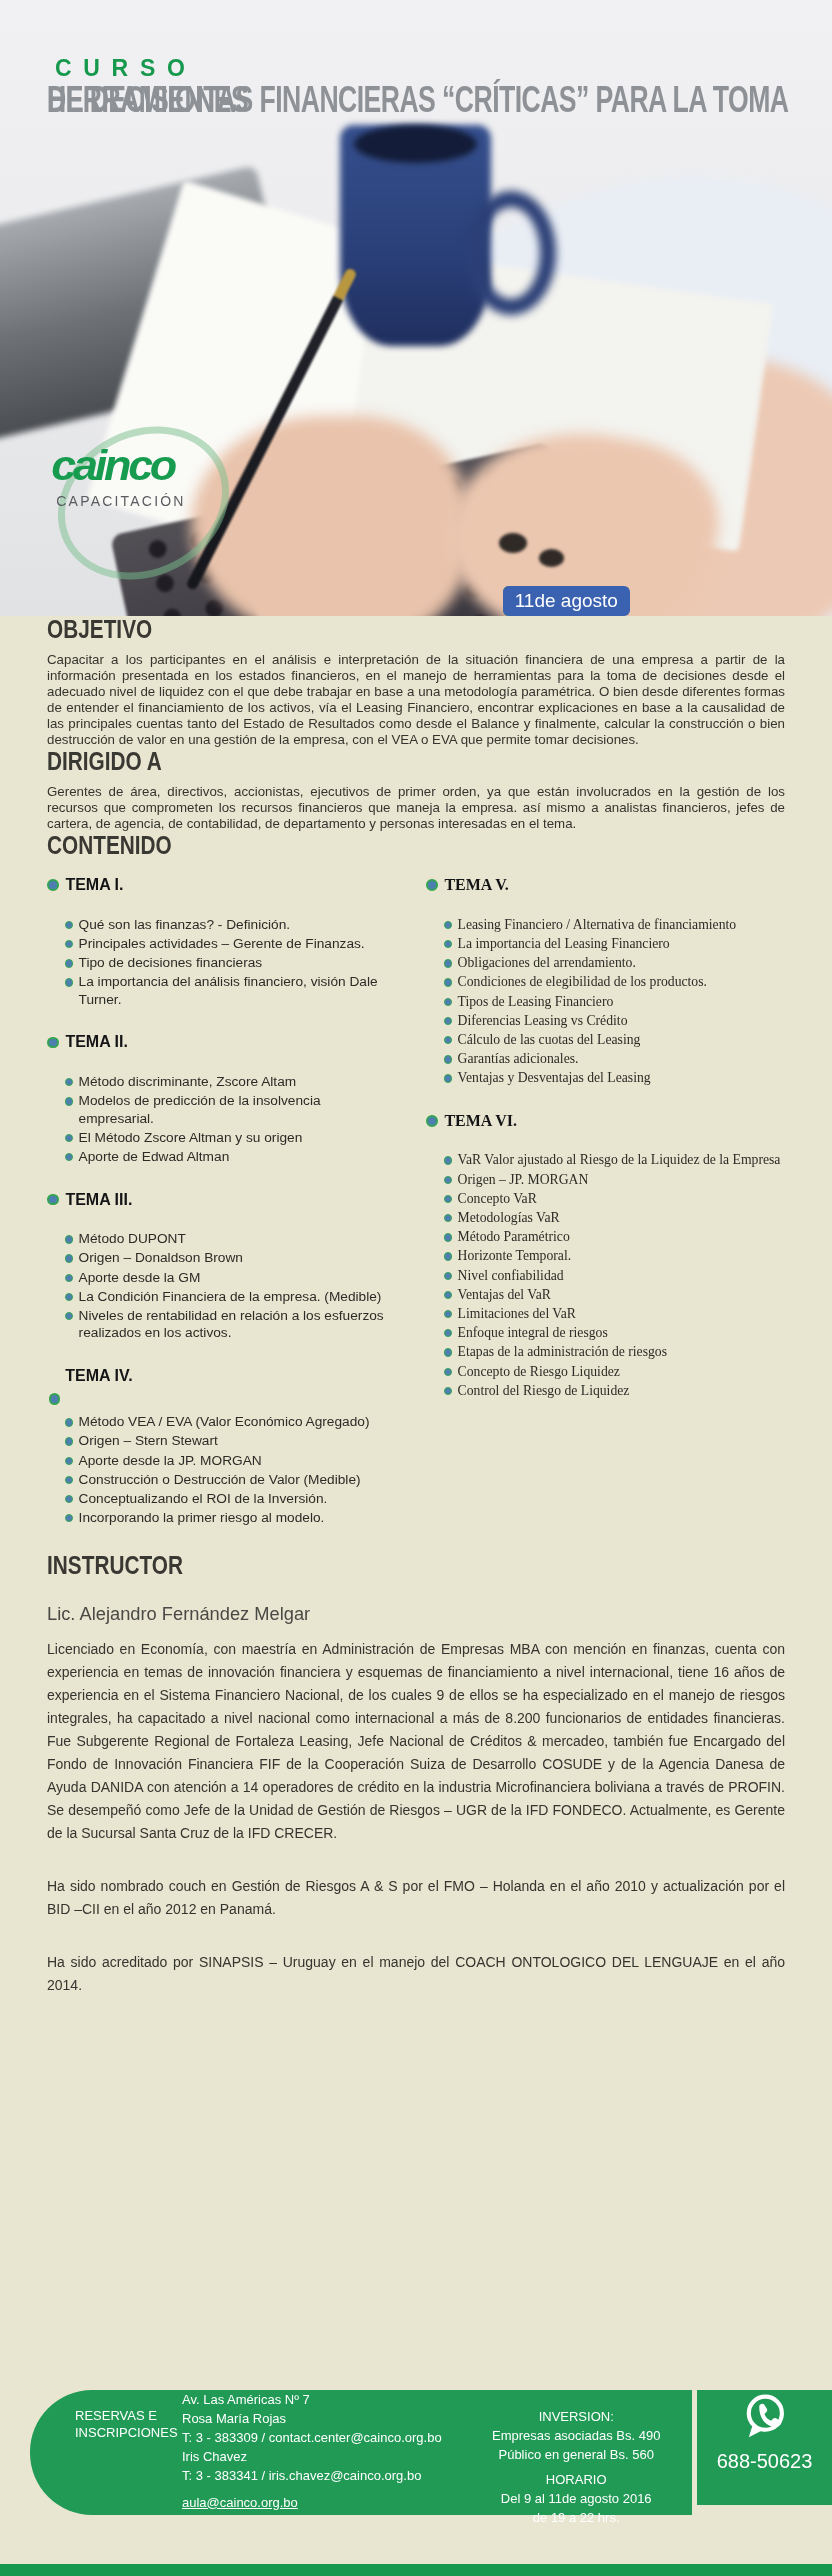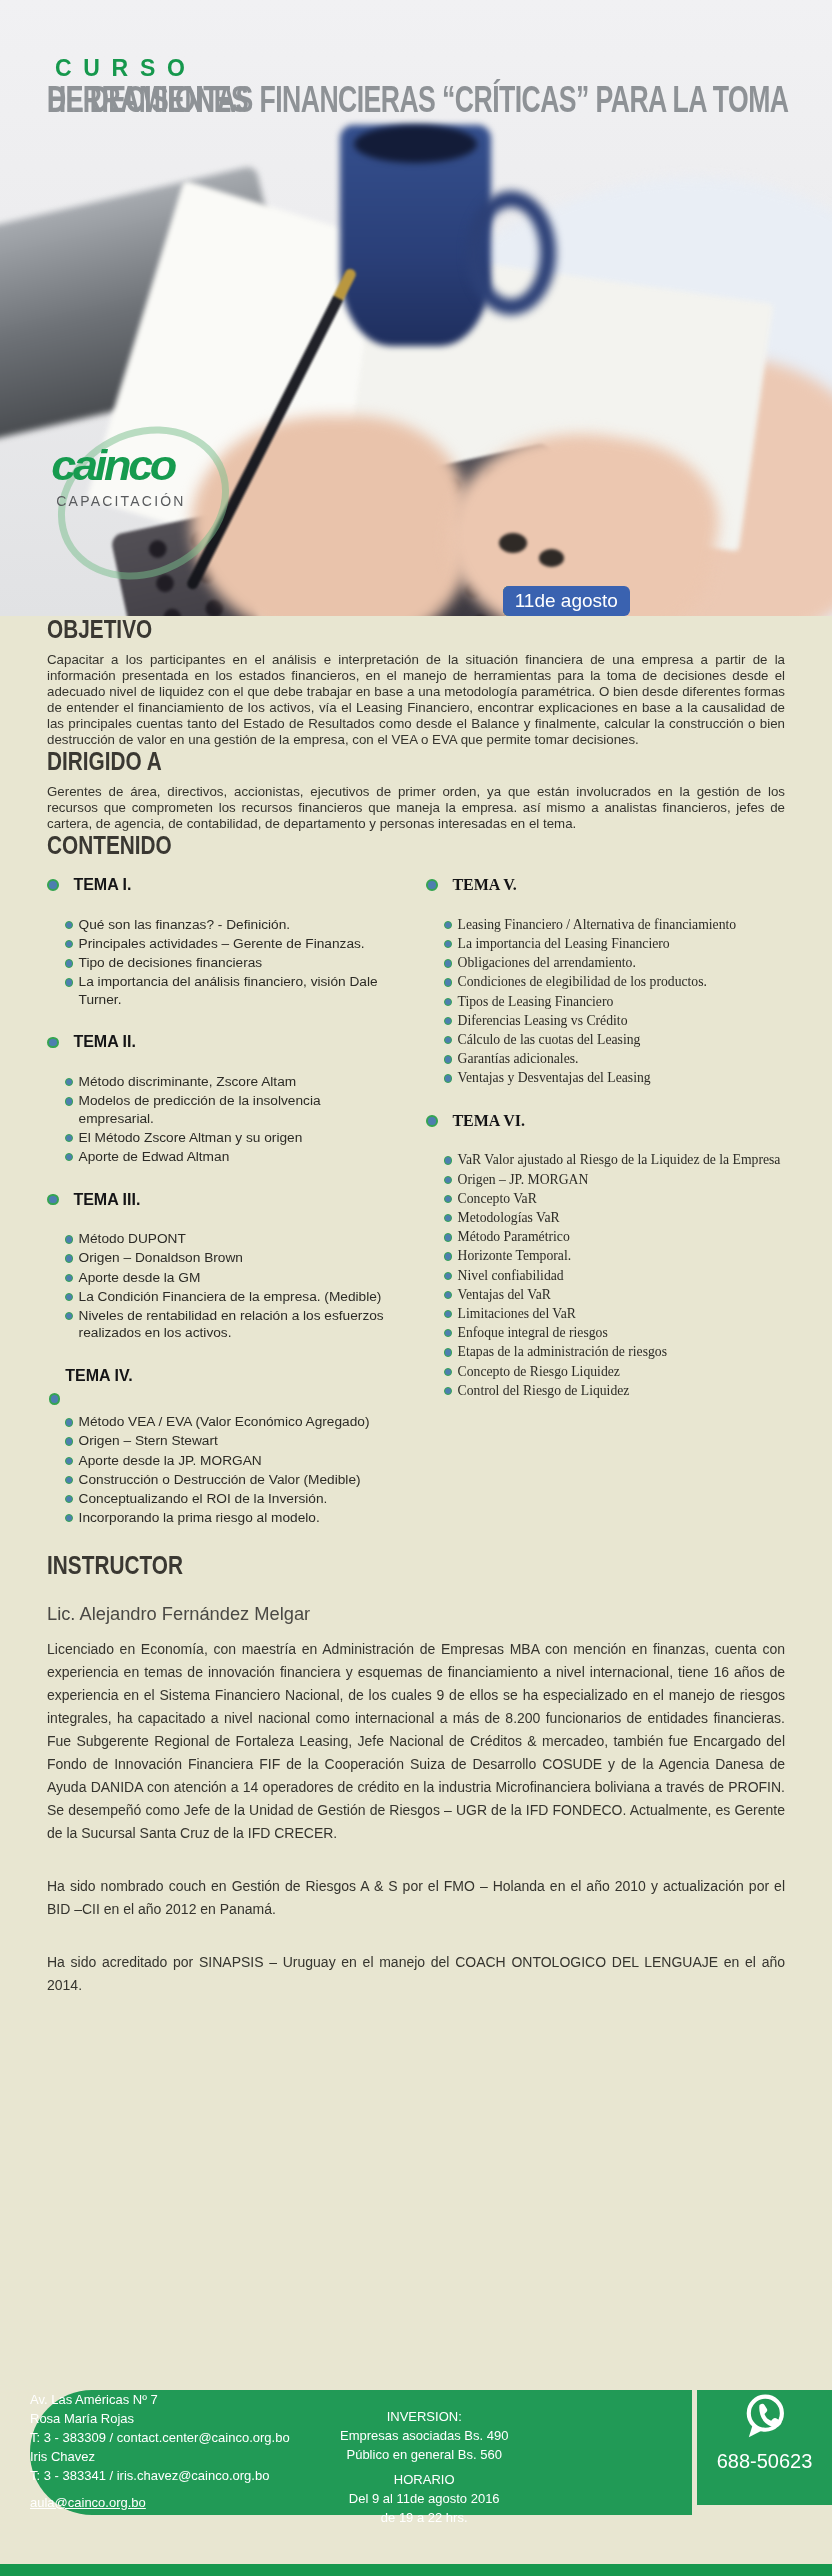--- a/index.html
+++ b/index.html
@@ -84,21 +84,21 @@
   .sec-dirigido { margin-top:68px; }
   .sec-contenido { margin-top:77px; }
   .sec-instructor { margin-top:70px; }
   p.body { margin:10px 0 0; font-size:13.3px; line-height:16px; color:#35342e;
            text-align:justify; }
 
   .cols { display:flex; margin-top:18.3px; }
   .col-l { width:350px; margin-right:29px; flex:none; }
   .col-r { width:359px; flex:none;font-family:Liberation Serif, serif; }
   .tema { margin-bottom:25px; }
-  .tema-head { display:flex; align-items:center; margin-bottom:21.6px;gap:8px; }
+  .tema-head { display:flex; align-items:center; margin-bottom:21.6px; }
   .tema-bullet { flex:none; width:11.7px; height:11.7px; border-radius:50%; background:#4d7eb0;
                  border:2.5px solid #35a452; box-sizing:border-box; margin-right:6.7px; }
   .tema-label { font-size:16px; font-weight:700; color:#141416; }
   .tema-head.nob { padding-left:18.3px; }
   .stray-bullet { width:11.7px; height:11.7px; border-radius:50%; background:#4d7eb0;
                   border:2.5px solid #35a452; box-sizing:border-box; margin:-13.3px 0 8.3px 1.7px; }
   .item { display:flex; padding-left:17.5px; margin-bottom:1.7px; }
   .item-bullet { flex:none; width:8.3px; height:8.3px; border-radius:50%; background:#4d7eb0;
                  border:1.7px solid #35a452; box-sizing:border-box; margin:5px 5.8px 0 0; }
   .item-text { font-size:13.7px; line-height:17.5px; color:#2c2b26; }
@@ -268,21 +268,21 @@
             <div class="item">
               <span class="item-bullet"></span>
               <span class="item-text">Construcción o Destrucción de Valor (Medible)</span>
             </div>
             <div class="item">
               <span class="item-bullet"></span>
               <span class="item-text">Conceptualizando el ROI de la Inversión.</span>
             </div>
             <div class="item">
               <span class="item-bullet"></span>
-              <span class="item-text">Incorporando la prima riesgo al modelo.</span>
+              <span class="item-text">Incorporando la primer riesgo al modelo.</span>
             </div>
           </div>
         </div>
         <div class="col-r">
           <div class="tema">
             <div class="tema-head">
               <span class="tema-bullet"></span>
               <span class="tema-label">TEMA V.</span>
             </div>
             <div class="item">
@@ -386,20 +386,24 @@
     <h2 class="sec sec-instructor">INSTRUCTOR</h2>
     <div class="instr-name">Lic. Alejandro Fernández Melgar</div>
     <div class="bio-wrap">
         <p class="bio">Licenciado en Economía, con maestría en Administración de Empresas MBA con mención en finanzas, cuenta con experiencia en temas de innovación financiera y esquemas de financiamiento a nivel internacional, tiene 16 años de experiencia en el Sistema Financiero Nacional, de los cuales 9 de ellos se ha especializado en el manejo de riesgos integrales, ha capacitado a nivel nacional como internacional a más de 8.200 funcionarios de entidades financieras. Fue Subgerente Regional de Fortaleza Leasing, Jefe Nacional de Créditos &amp; mercadeo, también fue Encargado del Fondo de Innovación Financiera FIF de la Cooperación Suiza de Desarrollo COSUDE y de la Agencia Danesa de Ayuda DANIDA con atención a 14 operadores de crédito en la industria Microfinanciera boliviana a través de PROFIN. Se desempeñó como Jefe de la Unidad de Gestión de Riesgos – UGR de la IFD FONDECO.  Actualmente, es Gerente de la Sucursal Santa Cruz de la IFD CRECER.</p>
         <p class="bio">Ha sido nombrado couch en Gestión de Riesgos A &amp; S  por el FMO – Holanda en el año 2010 y actualización por el BID –CII en el año 2012 en Panamá.</p>
         <p class="bio">Ha sido acreditado por SINAPSIS – Uruguay en el manejo del COACH ONTOLOGICO DEL LENGUAJE en el año 2014.</p>
       </div>
   </div>
 
   <div class="footer-main">
+    <div class="res-label">
+      <div>RESERVAS E</div>
+      <div>INSCRIPCIONES</div>
+    </div>
     <div class="contact-col"><div>Av. Las Américas Nº 7</div><div>Rosa María Rojas</div><div>T: 3 - 383309 / contact.center@cainco.org.bo</div><div>Iris Chavez</div><div>T: 3 - 383341 / iris.chavez@cainco.org.bo</div><div class="email-link">aula@cainco.org.bo</div></div>
     <div class="inv-col">
       <div class="inv-title">INVERSION:</div>
       <div>
           <div>Empresas asociadas  Bs. 490</div>
           <div>Público en general   Bs. 560</div>
         </div>
       <div class="horario-title">HORARIO</div>
       <div>
           <div>Del 9 al 11de agosto 2016</div>

